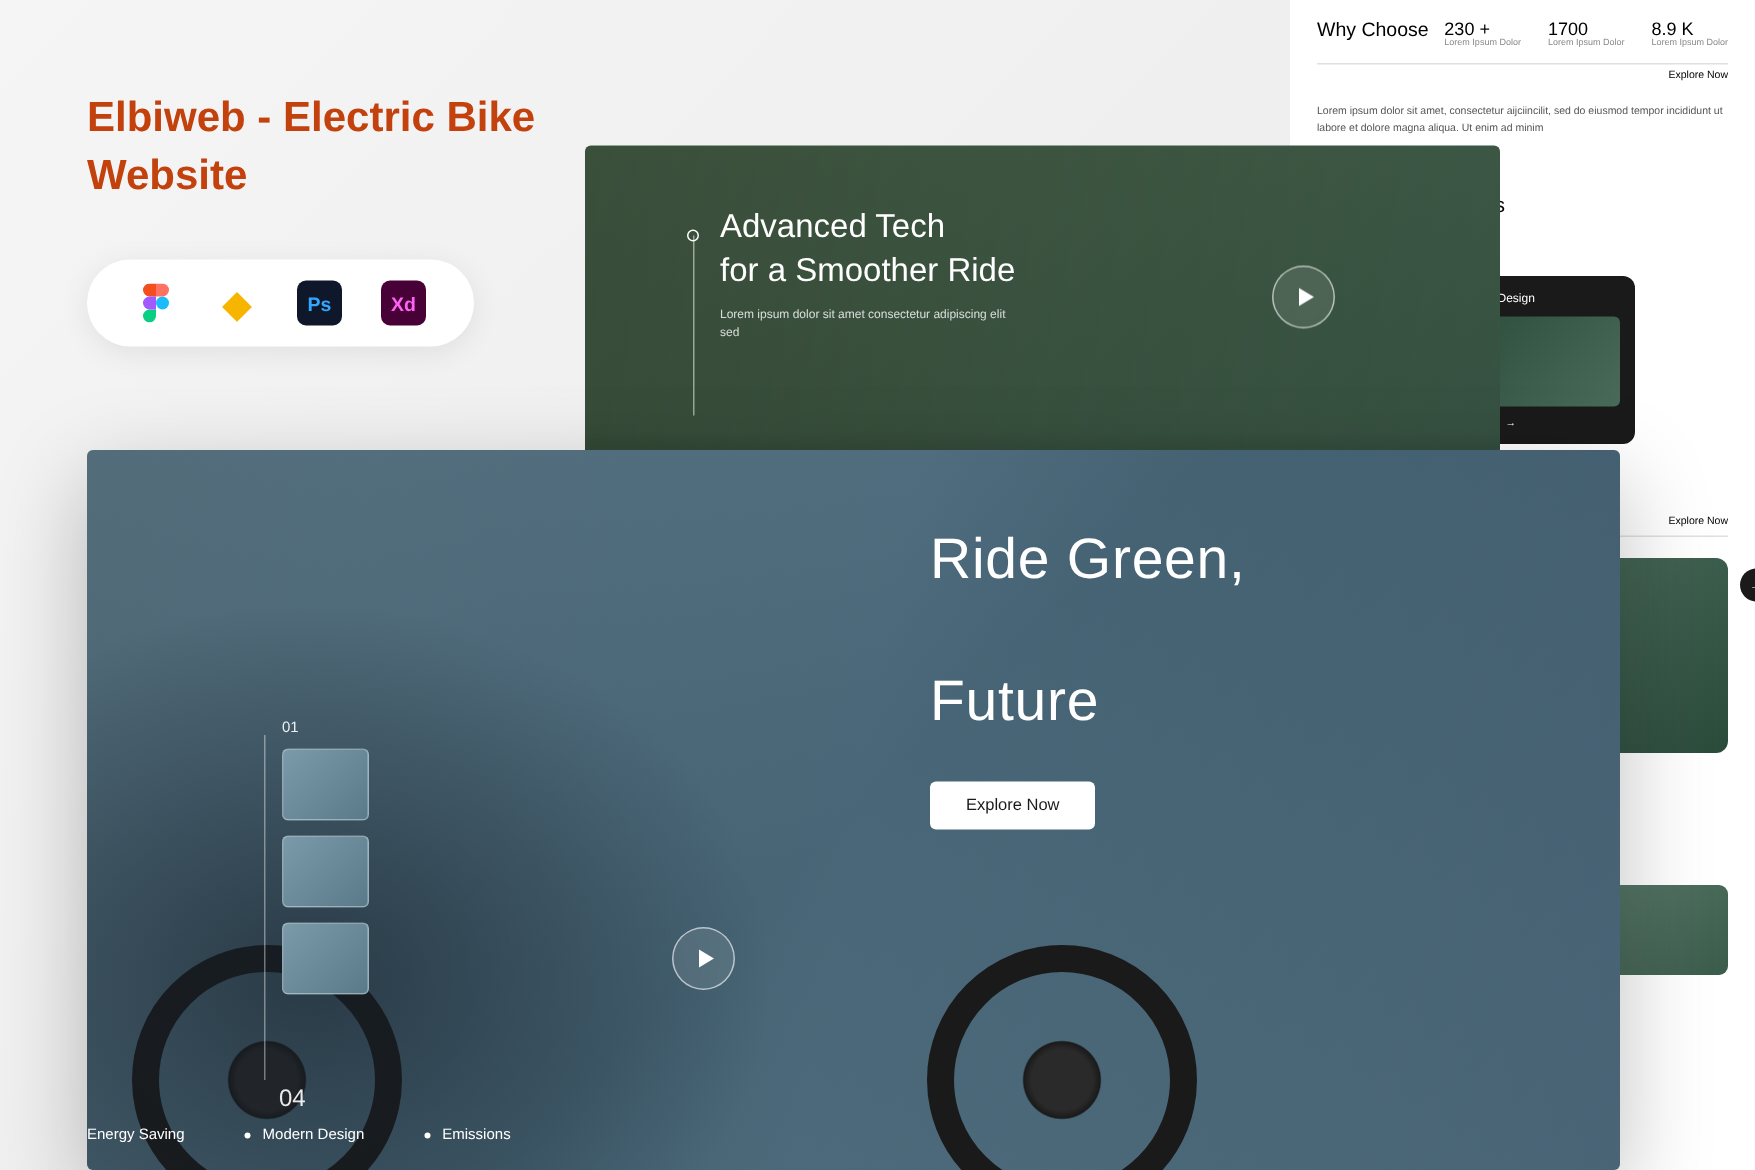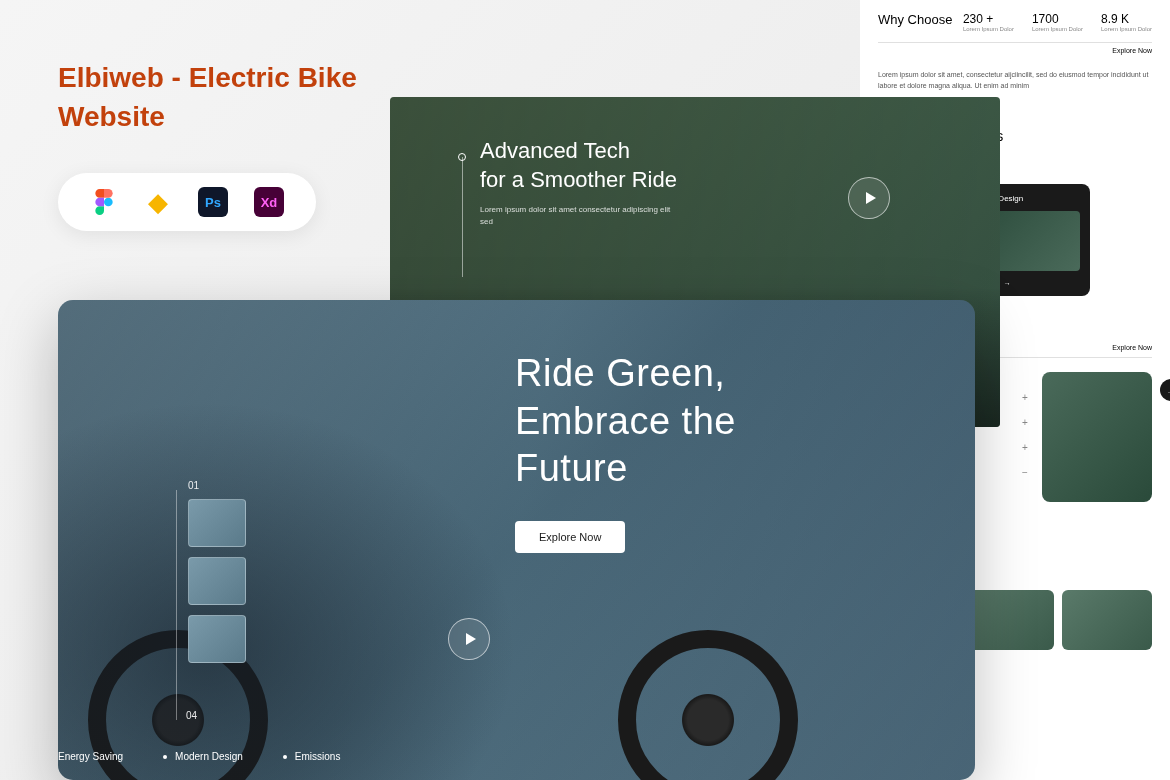--- a/index.html
+++ b/index.html
@@ -48,31 +48,31 @@
 .mid-title{font-size:22px;font-weight:400;line-height:1.3}
 .mid-sub{font-size:8px;opacity:0.8;margin-top:10px;max-width:200px;line-height:1.5}
 .mid-line{position:absolute;left:72px;top:60px;width:1px;height:120px;background:rgba(255,255,255,0.5)}
 .mid-dot{position:absolute;left:68px;top:56px;width:8px;height:8px;border:1px solid #fff;border-radius:50%}
 .play-btn{width:42px;height:42px;border:1px solid rgba(255,255,255,0.6);border-radius:50%;display:flex;align-items:center;justify-content:center;color:#fff;backdrop-filter:blur(2px);background:rgba(255,255,255,0.1)}
 .play-btn::after{content:"";border-left:10px solid #fff;border-top:6px solid transparent;border-bottom:6px solid transparent;margin-left:3px}
 .mid-play1{position:absolute;right:110px;top:80px}
 .mid-play2{position:absolute;right:110px;top:260px}
 .mid-bike{position:absolute;bottom:0;left:0;right:0;height:140px;background:linear-gradient(0deg,rgba(20,30,25,0.8),transparent)}
 
-.preview-main{position:absolute;top:300px;left:58px;width:917px;height:480px;background:linear-gradient(135deg,#6a8a9a 0%,#4a6a7a 50%,#5a7a8a 100%);border-radius:15px;z-index:5;overflow:hidden;box-shadow:0 20px 60px rgba(0,0,0,0.25)}
+.preview-main{position:absolute;top:300px;left:58px;width:1022px;height:480px;background:linear-gradient(135deg,#6a8a9a 0%,#4a6a7a 50%,#5a7a8a 100%);border-radius:4px;z-index:5;overflow:hidden;box-shadow:0 20px 60px rgba(0,0,0,0.25)}
 .main-overlay{position:absolute;inset:0;background:linear-gradient(100deg,rgba(30,40,50,0.3) 0%,rgba(60,80,100,0.15) 50%,rgba(40,60,80,0.35) 100%)}
 .main-content{position:absolute;top:50px;right:80px;width:380px;color:#fff;z-index:3}
 .main-title{font-size:38px;font-weight:300;line-height:1.25;letter-spacing:0.5px}
 .explore-pill{display:inline-block;background:#fff;color:#1a1a1a;padding:10px 24px;border-radius:4px;font-size:11px;font-weight:500;margin-top:28px}
 .main-play{position:absolute;bottom:120px;left:390px;z-index:3}
 .thumbs-col{position:absolute;left:130px;top:180px;z-index:3}
 .counter{color:#fff;font-size:10px;opacity:0.9;margin-bottom:8px}
 .thumb{width:58px;height:48px;background:linear-gradient(135deg,#7a9aaa,#5a7a8a);border-radius:4px;margin-bottom:10px;border:1px solid rgba(255,255,255,0.3)}
 .thumbs-line{position:absolute;left:118px;top:190px;width:1px;height:230px;background:rgba(255,255,255,0.4);z-index:3}
-.counter-end{position:absolute;left:128px;top:410px;color:#fff;font-size:10px;opacity:0.9;z-index:3}
+.counter-end{position:absolute;left:128px;top:424px;color:#fff;font-size:16px;opacity:0.9;z-index:3}
 .features-row{position:absolute;bottom:18px;left:0;right:0;display:flex;gap:40px;color:#fff;font-size:10px;z-index:3}
 .feat{display:flex;align-items:center;gap:8px}
 .feat::before{content:"";width:4px;height:4px;border-radius:50%;background:#fff}
 .feat:first-child::before{display:none}
 .bike-shape{position:absolute;bottom:-40px;left:-60px;width:520px;height:420px;background:radial-gradient(ellipse at 40% 60%,rgba(20,30,40,0.6),transparent 70%);z-index:2}
 .wheel{position:absolute;width:180px;height:180px;border:18px solid #1a1a1a;border-radius:50%;background:radial-gradient(circle,#2a2a2a 20%,#1a1a1a 25%,transparent 26%)}
 .wheel1{bottom:-30px;left:30px}
 .wheel2{bottom:-30px;left:560px}
 </style>
 </head>
@@ -168,21 +168,21 @@
   <div class="play-btn mid-play2"></div>
   <div class="mid-bike"></div>
 </div>
 
 <div class="preview-main">
   <div class="main-overlay"></div>
   <div class="bike-shape"></div>
   <div class="wheel wheel1"></div>
   <div class="wheel wheel2"></div>
   <div class="main-content">
-    <div class="main-title"><span>Ride Green,</span><br><span>Embrace the</span><br><span>Future</span></div>
+    <div class="main-title"><span>Ride Green,</span><br><br><span>Future</span></div>
     <div class="explore-pill">Explore Now</div>
   </div>
   <div class="thumbs-line"></div>
   <div class="thumbs-col">
     <div class="counter">01</div>
     <div class="thumb"></div>
     <div class="thumb"></div>
     <div class="thumb"></div>
   </div>
   <div class="counter-end">04</div>

